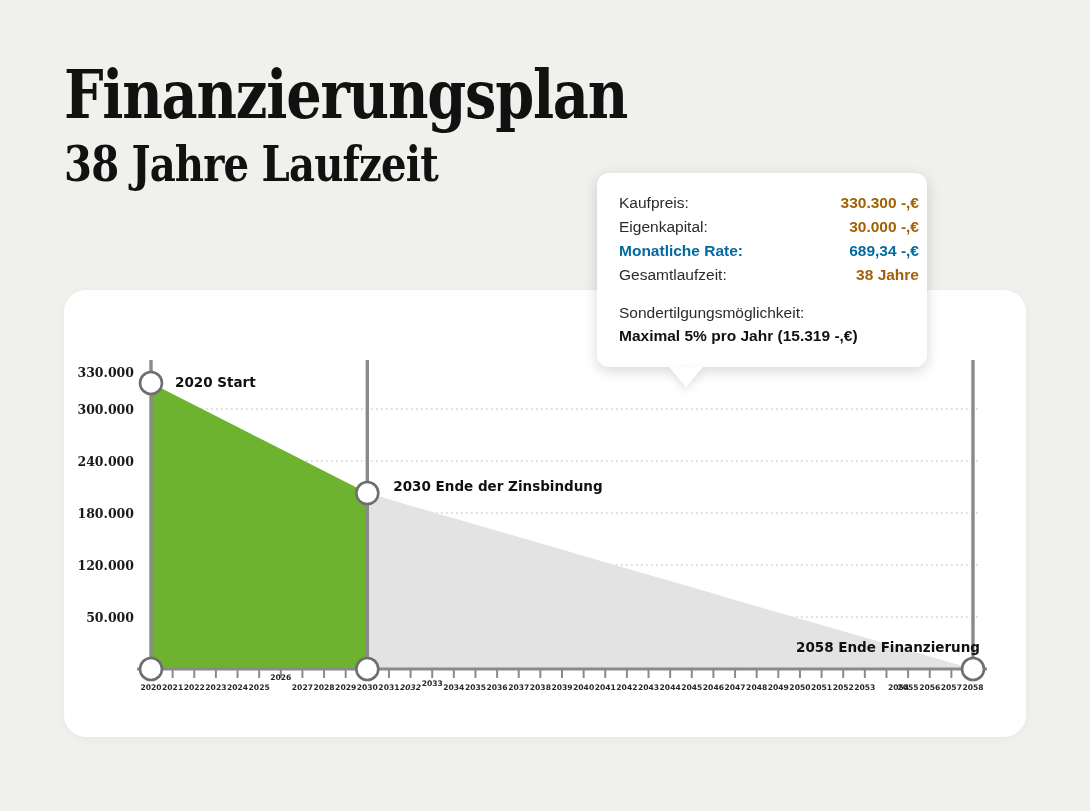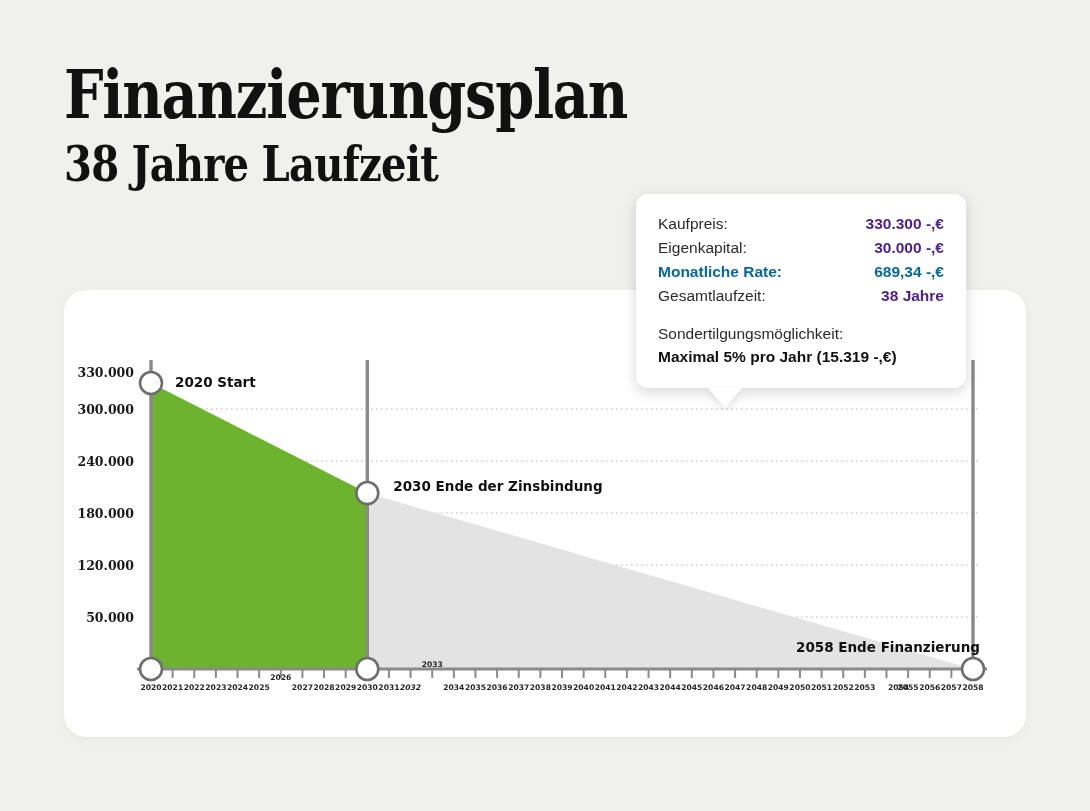--- a/index.html
+++ b/index.html
@@ -30,34 +30,33 @@
     line-height:60px;
     letter-spacing:-1px;
     color:#111111;
     transform:scaleX(0.82);
     transform-origin:left center;
     white-space:nowrap;
     margin-top:2px;
   }
   
   #info-card{
-    position:absolute;left:636px;top:173px;width:330px;
+    position:absolute;left:597px;top:173px;width:330px;
     background:#ffffff;border-radius:12px;
     box-shadow:0 4px 14px rgba(0,0,0,0.16);
-    padding:18px 22px 20px 22px;
+    padding:18px 8px 20px 22px;
     box-sizing:border-box;
     z-index:40;
-    margin-top:21px;
   }
   #info-card .row{
     display:flex;justify-content:space-between;align-items:baseline;
     font-size:15.5px;line-height:24px;color:#2b2b2b;white-space:nowrap;
   }
   #info-card .row .lbl{font-weight:400;}
-  #info-card .row .val{font-weight:700;color:#4c1d95;}
+  #info-card .row .val{font-weight:700;color:#a16207;}
   #info-card .row.accent .lbl,#info-card .row.accent .val{color:#0369a1;font-weight:700;}
   #info-card .note{margin-top:14px;font-size:15.5px;line-height:23px;color:#2b2b2b;white-space:nowrap;}
   #info-card .note .note-strong{display:block;font-weight:700;color:#111;}
   #card-pointer{
     position:absolute;left:72px;top:100%;
     width:0;height:0;
     border-left:17px solid transparent;
     border-right:17px solid transparent;
     border-top:20px solid #ffffff;
     filter:drop-shadow(0 4px 4px rgba(0,0,0,0.10));
@@ -196,21 +195,21 @@
 <div class="xlab" style="left: 215.895px; top: 683px;">2023</div>
 <div class="xlab" style="left: 237.526px; top: 683px;">2024</div>
 <div class="xlab" style="left: 259.158px; top: 683px;">2025</div>
 <div class="xlab" style="left: 280.789px; top: 673px;">2026</div>
 <div class="xlab" style="left: 302.421px; top: 683px;">2027</div>
 <div class="xlab" style="left: 324.053px; top: 683px;">2028</div>
 <div class="xlab" style="left: 345.684px; top: 683px;">2029</div>
 <div class="xlab" style="left: 367.316px; top: 683px;">2030</div>
 <div class="xlab" style="left: 388.947px; top: 683px;">2031</div>
 <div class="xlab" style="left: 410.579px; top: 683px; font-style: italic;">2032</div>
-<div class="xlab" style="left: 432.211px; top: 660px;">2033</div>
+<div class="xlab" style="left: 432.211px; top: 679px;">2033</div>
 <div class="xlab" style="left: 453.842px; top: 683px;">2034</div>
 <div class="xlab" style="left: 475.474px; top: 683px;">2035</div>
 <div class="xlab" style="left: 497.105px; top: 683px;">2036</div>
 <div class="xlab" style="left: 518.737px; top: 683px;">2037</div>
 <div class="xlab" style="left: 540.368px; top: 683px;">2038</div>
 <div class="xlab" style="left: 562px; top: 683px;">2039</div>
 <div class="xlab" style="left: 583.632px; top: 683px;">2040</div>
 <div class="xlab" style="left: 605.263px; top: 683px;">2041</div>
 <div class="xlab" style="left: 626.895px; top: 683px;">2042</div>
 <div class="xlab" style="left: 648.526px; top: 683px;">2043</div>

